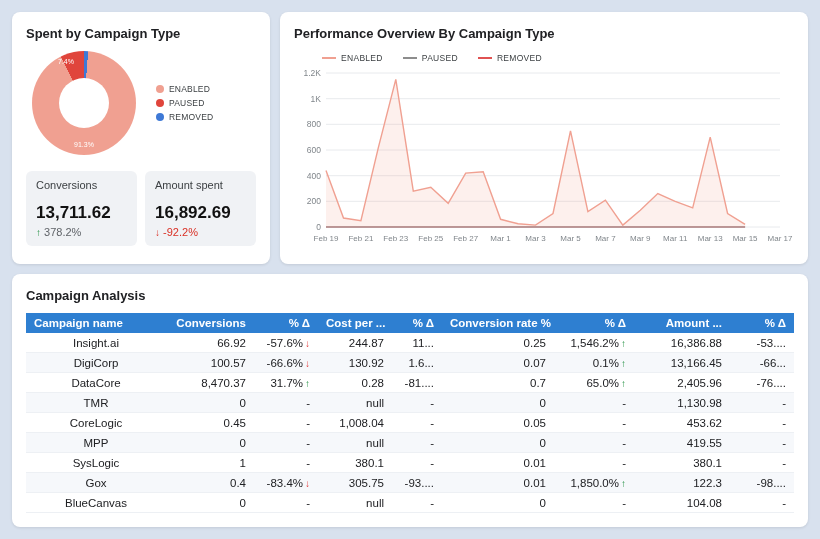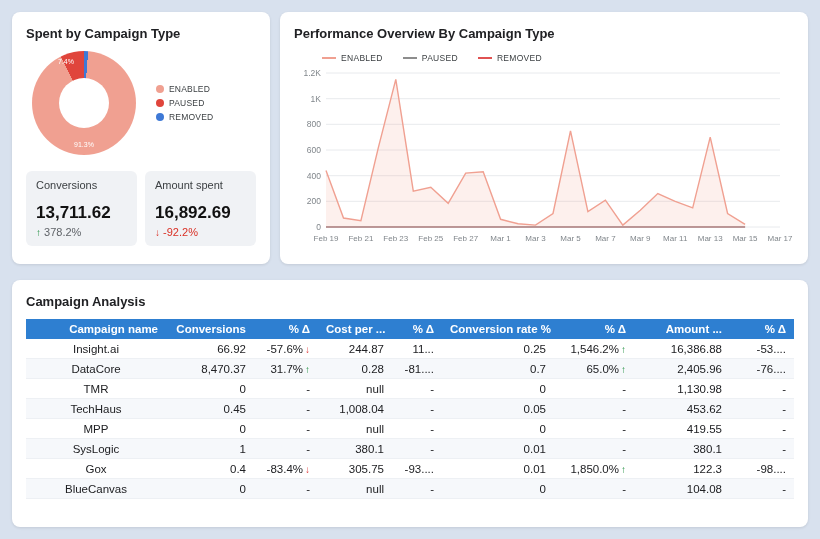--- a/index.html
+++ b/index.html
@@ -2,21 +2,21 @@
 <html><head>
 <meta charset="utf-8">
 <style>
   * { margin:0; padding:0; box-sizing:border-box; }
   html,body { width:820px; height:539px; overflow:hidden; }
   body {
     font-family:"Liberation Sans", sans-serif;
     background:#d8e1ee;
     color:#202124;
   }
-  .page { width:820px; height:539px; padding:12px; display:flex; flex-direction:column; gap:16px; }
+  .page { width:820px; height:539px; padding:12px; display:flex; flex-direction:column; gap:10px; }
   .card {
     background:#fff; border-radius:8px; box-shadow:0 1px 3px rgba(0,0,0,.10);
     padding:14px;
   }
   .top-row { display:flex; gap:10px; height:252px; }
   .card h2 { font-size:13px; font-weight:700; color:#202124; }
 
   
   .donut-card { width:258px; display:flex; flex-direction:column; }
   .donut-area { display:flex; align-items:center; margin-top:10px; }
@@ -53,21 +53,21 @@
   .line-chart-wrap svg { display:block; }
 
   
   .table-card { flex:1; overflow:hidden; }
   .table-card h2 { margin-bottom:10px; }
   table { width:100%; border-collapse:collapse; table-layout:fixed; font-size:11.5px; }
   thead th {
     background:#2e7fd1; color:#fff; font-weight:700; padding:4px 8px;
     text-align:right; white-space:nowrap; overflow:hidden;
   }
-  thead th:first-child { text-align:right;margin-top:16px; }
+  thead th:first-child { text-align:left;margin-top:16px; }
   td {
     padding:3.5px 8px; text-align:right; color:#202124;
     border-bottom:1px solid #edf0f4; white-space:nowrap; overflow:hidden;
   }
   td.name { text-align:center; }
   tbody tr:nth-child(even) { background:#f6f8fb; }
   td .arrow { margin-left:2px; font-size:10px; }
   td .arrow.up { color:#1e8e3e; }
   td .arrow.down { color:#e03b3b; }
 </style>
@@ -203,20 +203,31 @@
             <td>66.92</td>
             <td>-57.6%<span class="arrow down">↓</span></td>
             <td>244.87</td>
             <td>11...</td>
             <td>0.25</td>
             <td>1,546.2%<span class="arrow up">↑</span></td>
             <td>16,386.88</td>
             <td>-53....</td>
           </tr>
           <tr>
+            <td class="name">DigiCorp</td>
+            <td>100.57</td>
+            <td>-66.6%<span class="arrow down">↓</span></td>
+            <td>130.92</td>
+            <td>1.6...</td>
+            <td>0.07</td>
+            <td>0.1%<span class="arrow up">↑</span></td>
+            <td>13,166.45</td>
+            <td>-66...</td>
+          </tr>
+          <tr>
             <td class="name">DataCore</td>
             <td>8,470.37</td>
             <td>31.7%<span class="arrow up">↑</span></td>
             <td>0.28</td>
             <td>-81....</td>
             <td>0.7</td>
             <td>65.0%<span class="arrow up">↑</span></td>
             <td>2,405.96</td>
             <td>-76....</td>
           </tr>
@@ -225,21 +236,21 @@
             <td>0</td>
             <td>-</td>
             <td>null</td>
             <td>-</td>
             <td>0</td>
             <td>-</td>
             <td>1,130.98</td>
             <td>-</td>
           </tr>
           <tr>
-            <td class="name">TechHaus</td>
+            <td class="name">CoreLogic</td>
             <td>0.45</td>
             <td>-</td>
             <td>1,008.04</td>
             <td>-</td>
             <td>0.05</td>
             <td>-</td>
             <td>453.62</td>
             <td>-</td>
           </tr>
           <tr>

